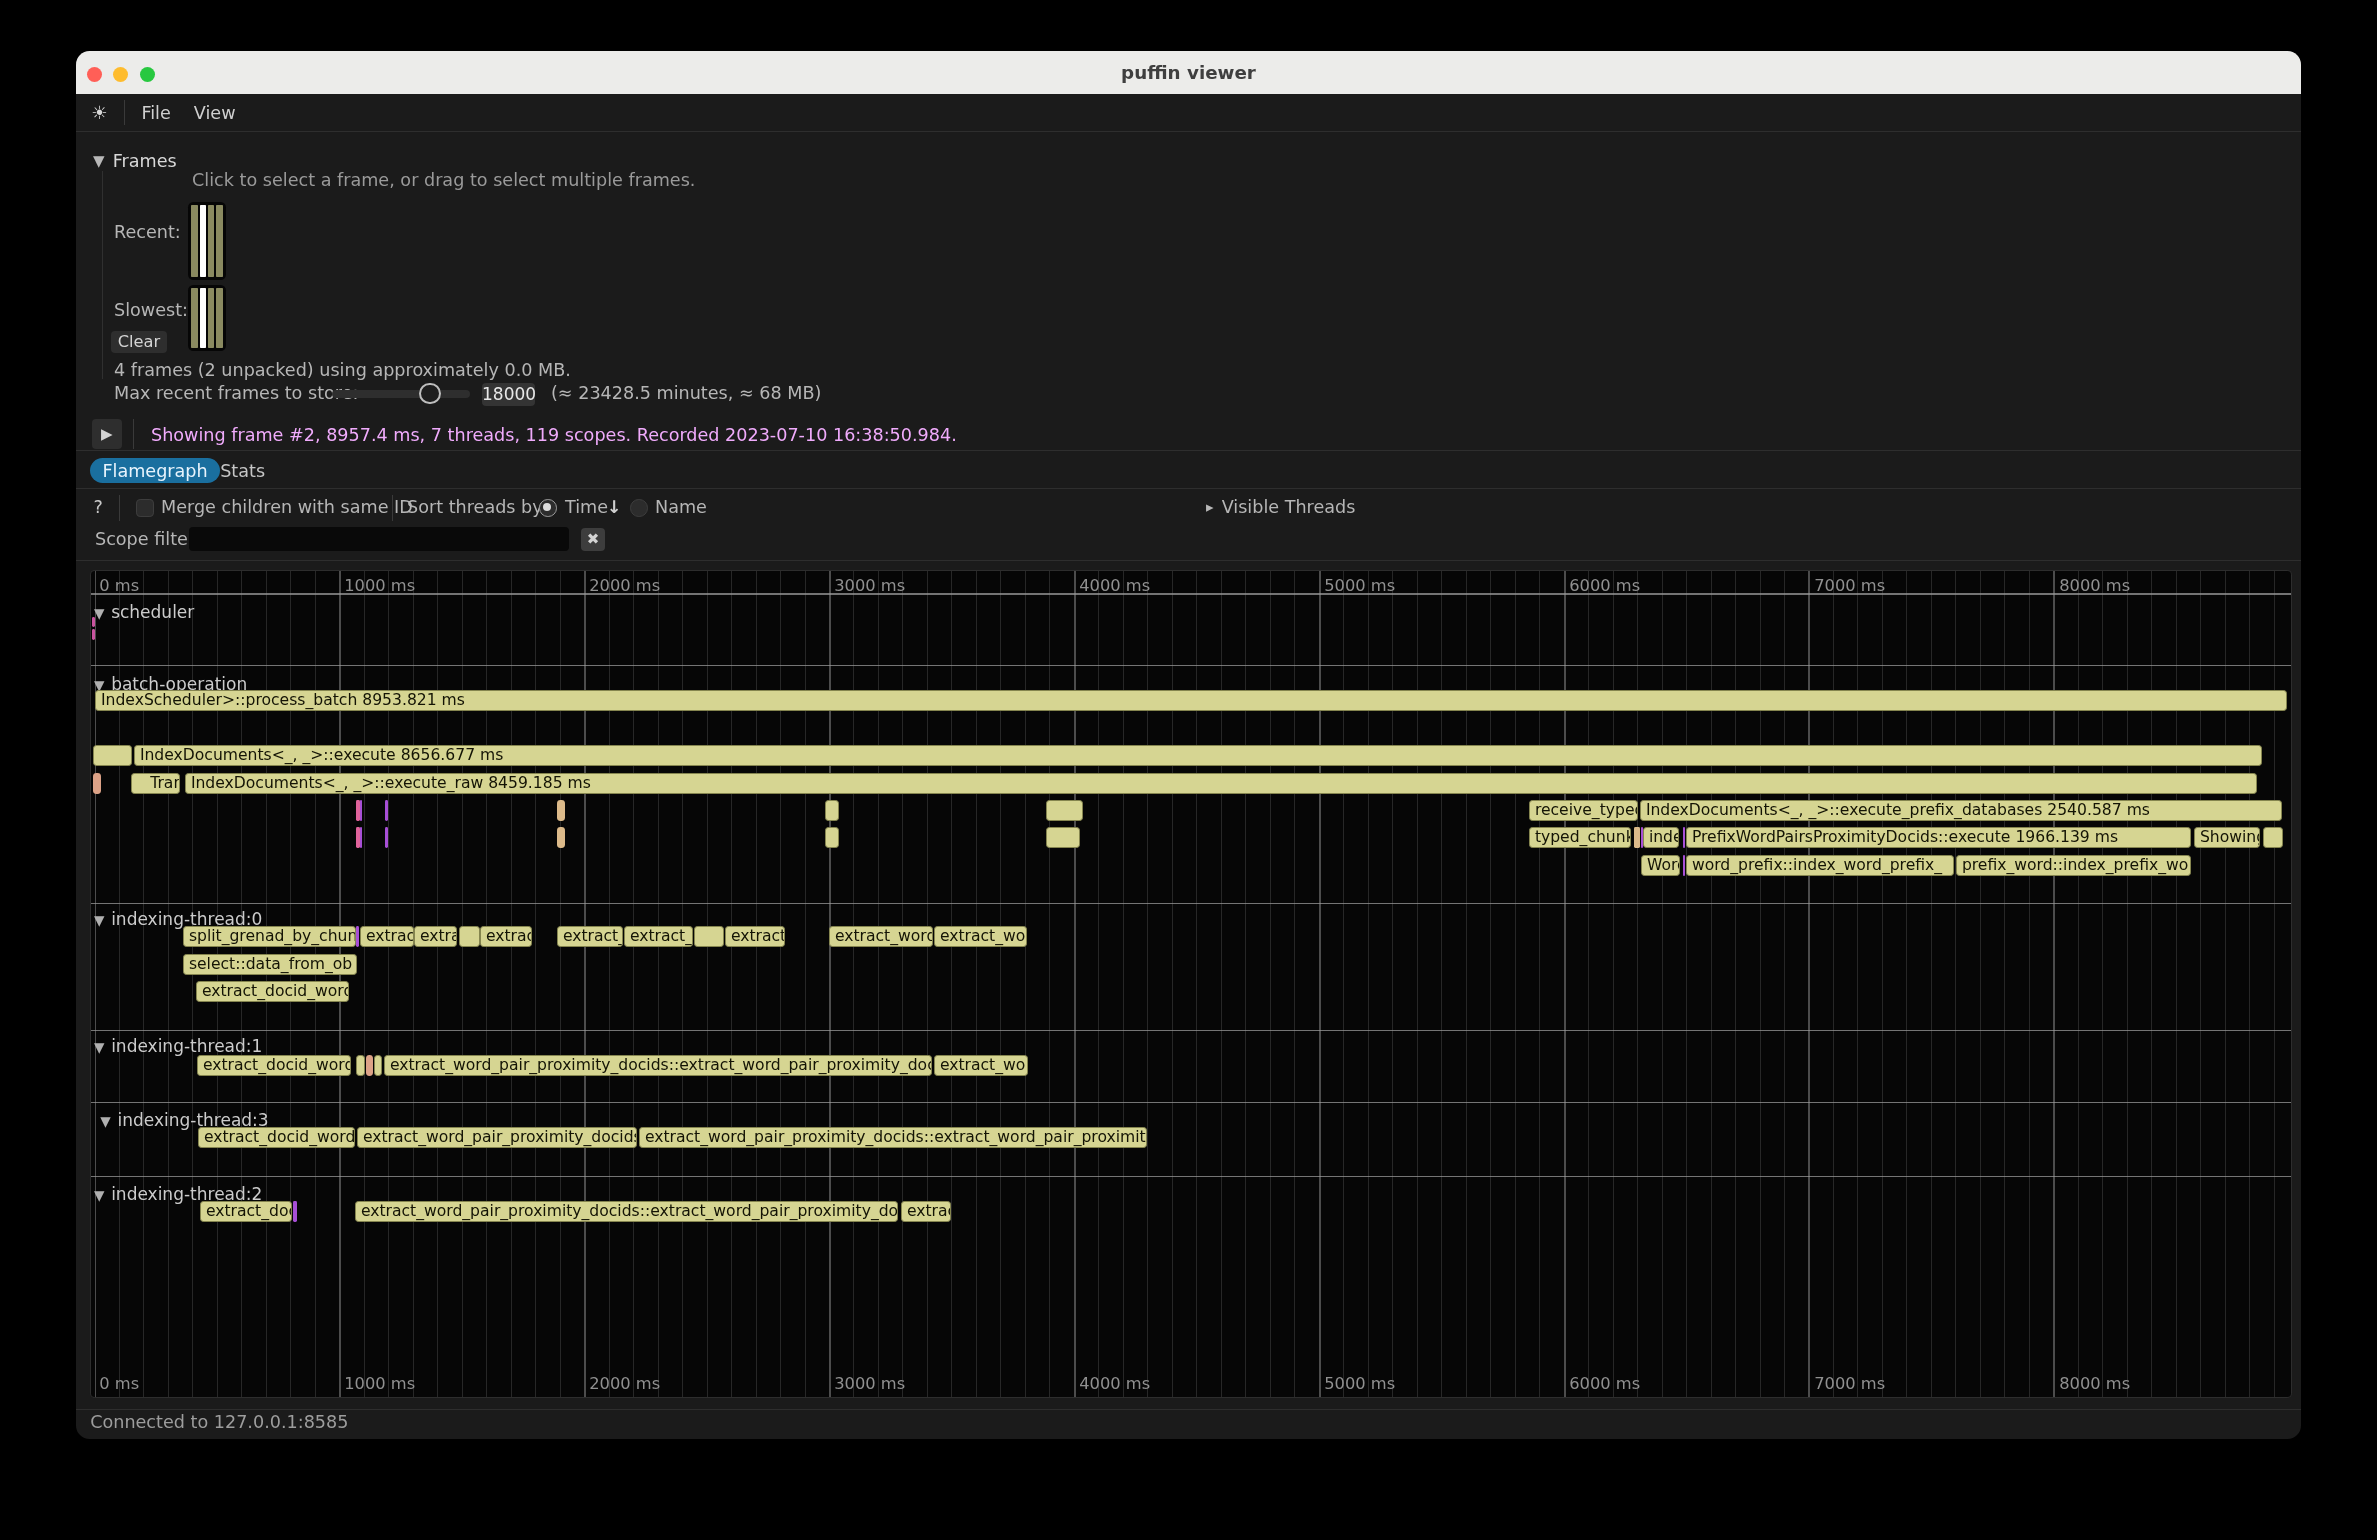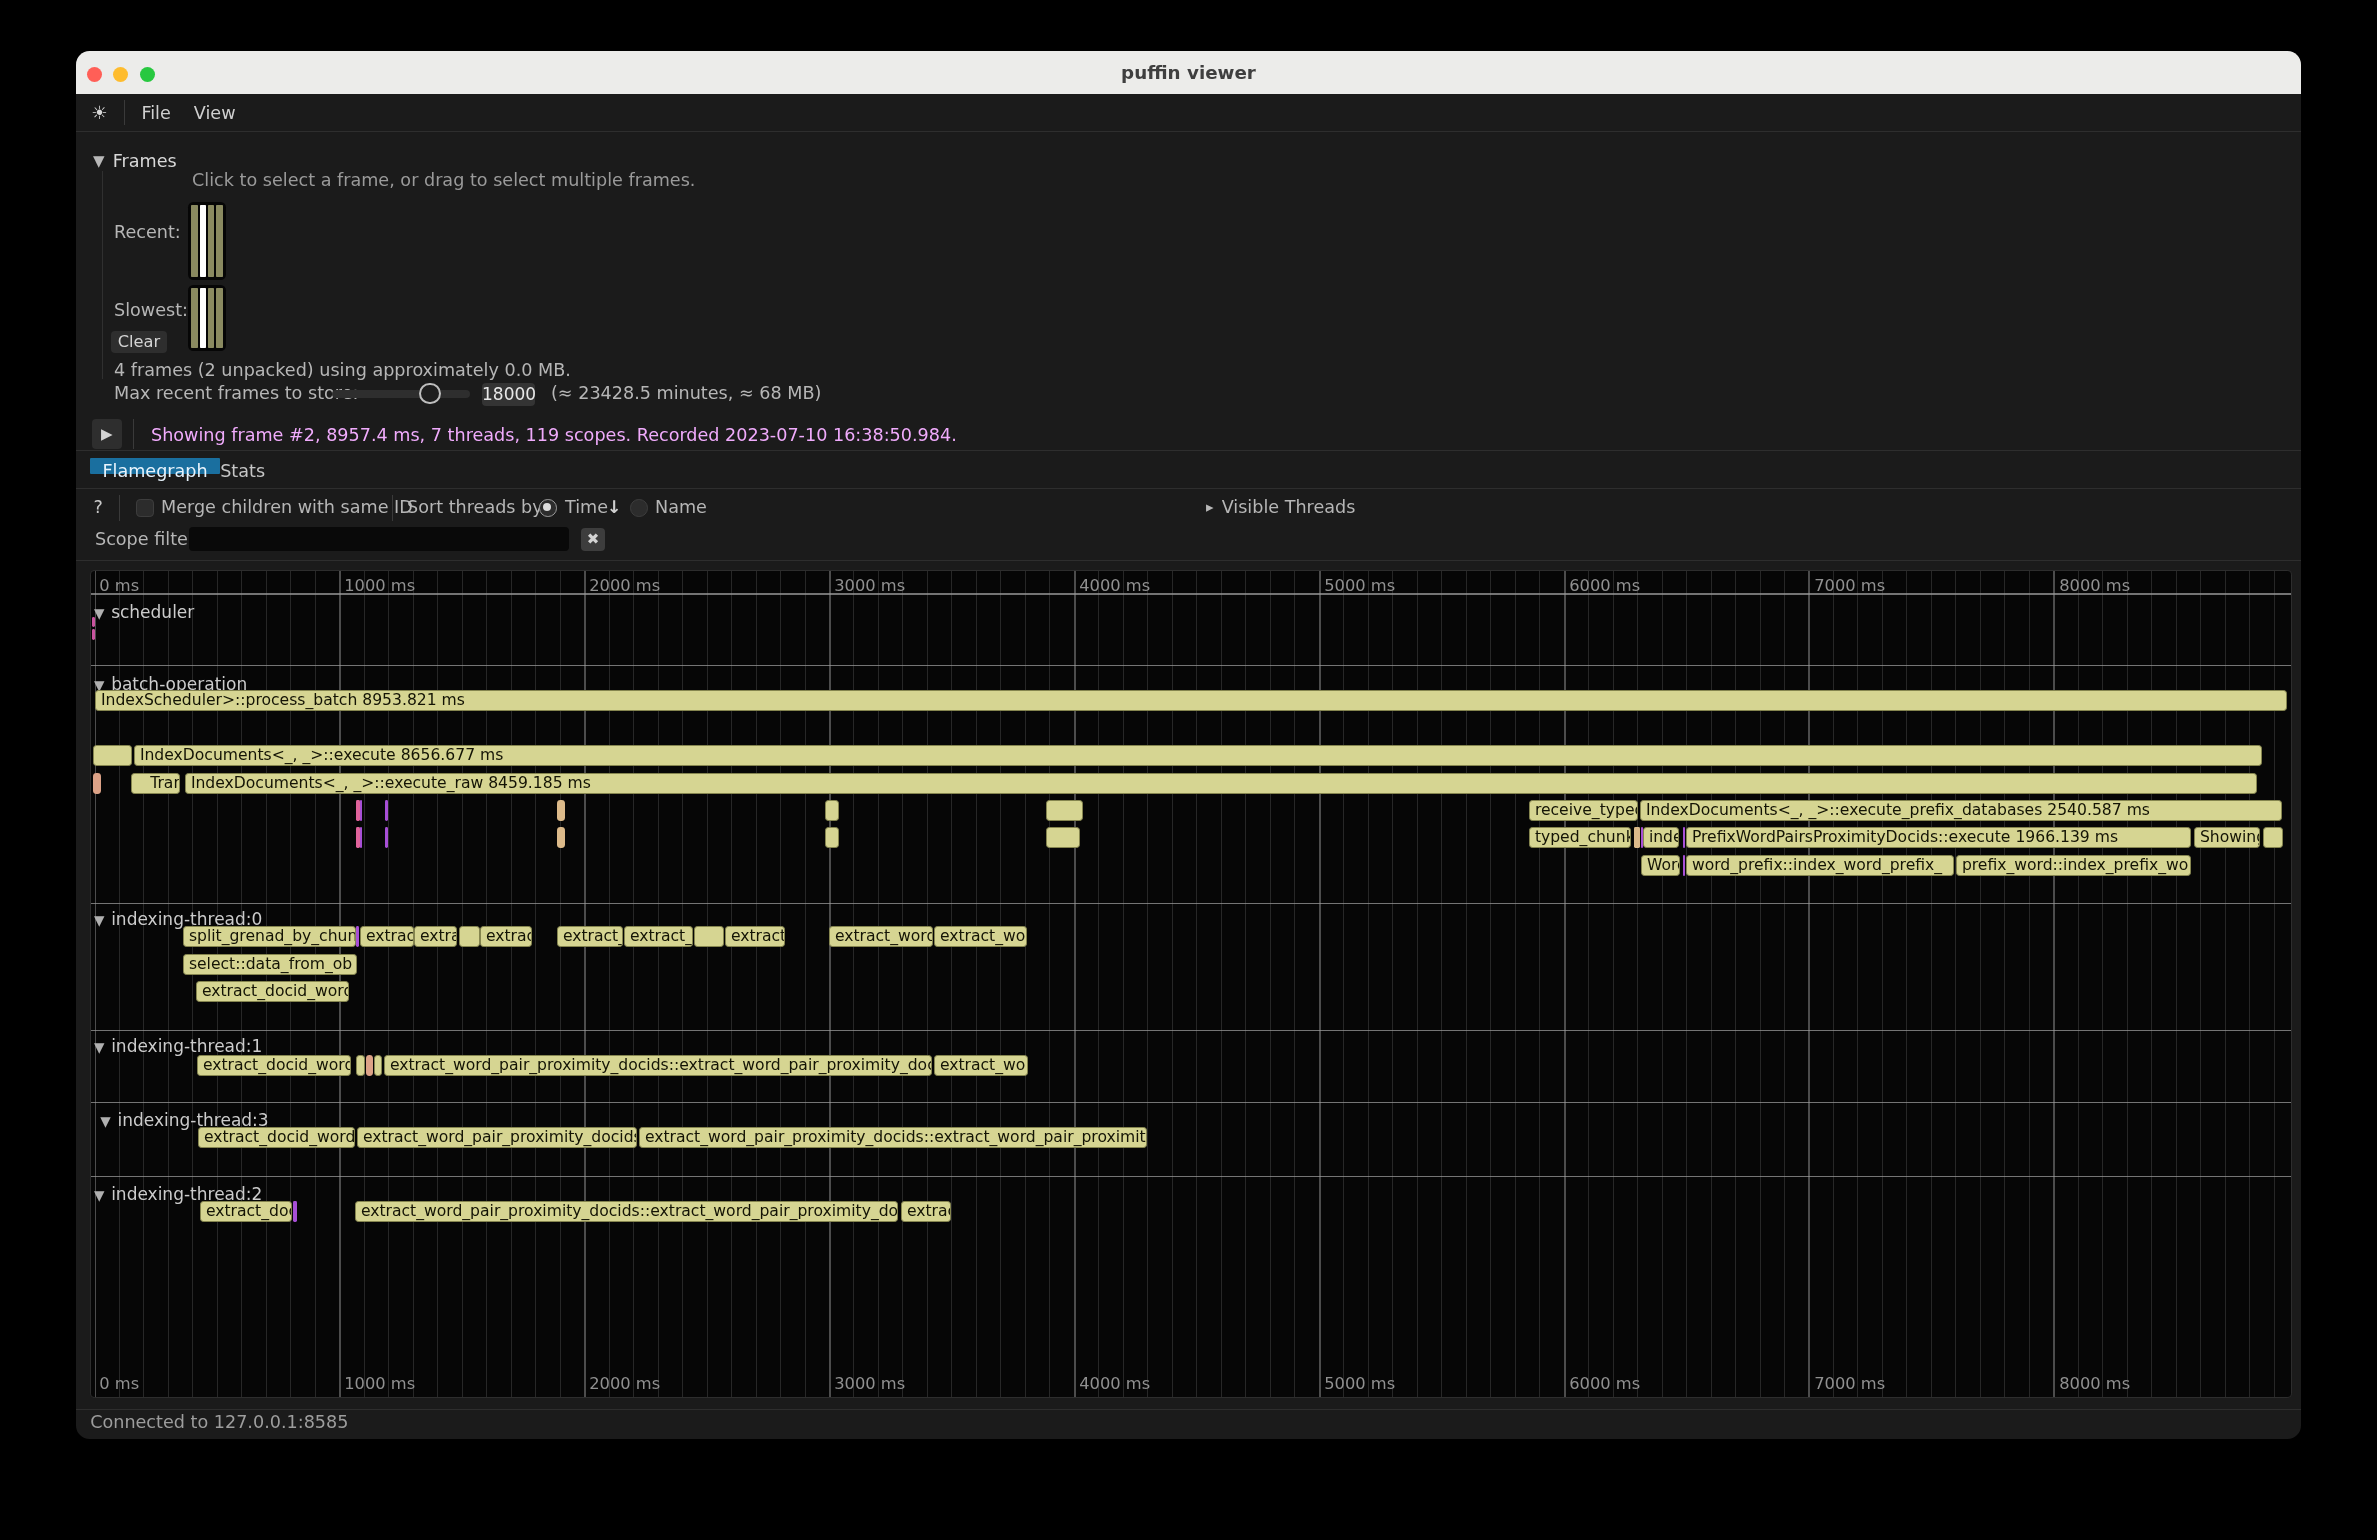--- a/index.html
+++ b/index.html
@@ -26,21 +26,21 @@
   .collapser{font-size:15px;color:#b8b8b8;margin-right:8.1px;}
   .thumb{position:absolute;width:38px;background:#060606;border-radius:5.4px;padding:3.4px;
     display:flex;gap:2px;box-sizing:border-box;}
   .thumb .bar{flex:1;border-radius:0.7px;}
   .btn{background:#2e2e2e;border-radius:4.1px;color:#d4d4d4;font-size:16.3px;text-align:center;}
   .slider-track{position:absolute;width:138px;height:8.1px;border-radius:4.1px;background:#2e2e2e;}
   .slider-knob{position:absolute;top:-7.5px;width:17.6px;height:17.6px;border-radius:50%;
     background:#1e1e1e;border:2px solid #bdbdbd;}
   .dragval{position:absolute;width:53px;height:23px;background:#343434;border-radius:4.1px;
     color:#e8e8e8;font-size:17px;line-height:23px;text-align:center;}
-  .tab{position:absolute;height:16px;line-height:26px;padding:0 12.2px;border-radius:1px;font-size:17.6px;}
+  .tab{position:absolute;height:25px;line-height:26px;padding:0 12.2px;border-radius:13px;font-size:17.6px;}
   .tab.active{background:#1a6f9f;color:#e8f4fd;}
   .tab.inactive{color:#c6c6c6;}
   .check{position:absolute;width:17.6px;height:17.6px;background:#2c2c2c;border:0.7px solid #3d3d3d;
     border-radius:4.1px;box-sizing:border-box;}
   .radio{position:absolute;width:17.6px;height:17.6px;background:#2c2c2c;border:0.7px solid #3d3d3d;
     border-radius:50%;box-sizing:border-box;}
   .radio.on{border:1.4px solid #9a9a9a;}
   .radio.on::after{content:"";position:absolute;left:3.4px;top:3.4px;width:8.1px;height:8.1px;
     border-radius:50%;background:#dcdcdc;}
   .input{position:absolute;background:#090909;border-radius:4.1px;}

